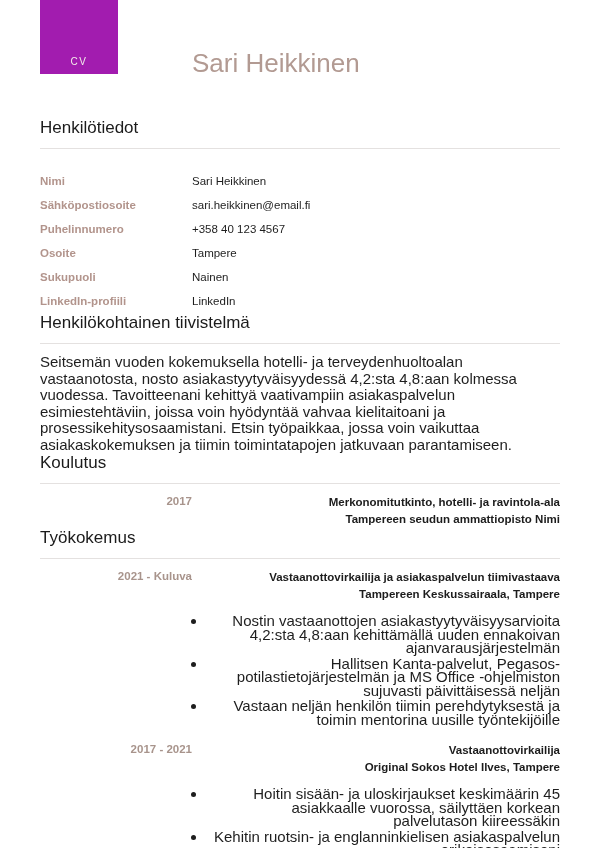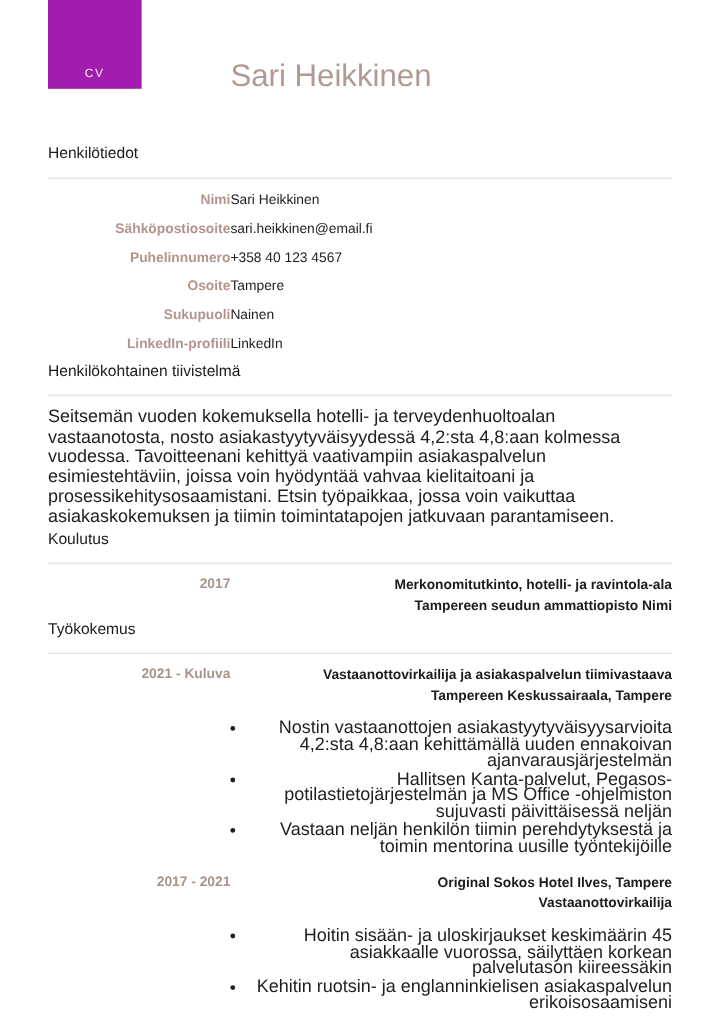--- a/index.html
+++ b/index.html
@@ -27,27 +27,27 @@
     font-size: 26px; font-weight: 400; line-height: 1;
     color: #b29a92;
   }
 
   
   section { margin-top: 0; }
   .sec { }
   .sec-first { margin-top: 42px; }
   h2.sec-title {
     margin: 0; padding-bottom: 10px;
-    font-size: 13px; font-weight: 500; line-height: 20px;
+    font-size: 17px; font-weight: 500; line-height: 20px;
     color: #1b1b1b;
     border-bottom: 1px solid #e4e1e0;
   }
 
   
-  .rows { margin-top: 6px; text-align: right; }
+  .rows { margin-top: 20px; }
   .row { display: flex; font-size: 11.5px; line-height: 24px; }
   .row .label { width: 152px; flex: 0 0 152px; color: #b2948c; font-weight: 700; }
   .row .value { color: #1e1e1e; }
 
   
   .summary-text {
     margin: 10px 0 0;
     font-size: 15px; line-height: 16.5px; color: #1e1e1e;
   }
 
@@ -139,22 +139,22 @@
           <li>Nostin vastaanottojen asiakastyytyväisyysarvioita 4,2:sta 4,8:aan kehittämällä uuden ennakoivan ajanvarausjärjestelmän</li>
           <li>Hallitsen Kanta-palvelut, Pegasos-potilastietojärjestelmän ja MS Office -ohjelmiston sujuvasti päivittäisessä neljän</li>
           <li>Vastaan neljän henkilön tiimin perehdytyksestä ja toimin mentorina uusille työntekijöille</li>
         </ul>
       </div>
     </div>
 
     <div class="entry">
       <div class="period">2017 - 2021</div>
       <div class="content">
+        <div class="bold-line">Vastaanottovirkailija</div>
         <div class="bold-line">Original Sokos Hotel Ilves, Tampere</div>
-        <div class="bold-line">Vastaanottovirkailija</div>
         <ul>
           <li>Hoitin sisään- ja uloskirjaukset keskimäärin 45 asiakkaalle vuorossa, säilyttäen korkean palvelutason kiireessäkin</li>
           <li>Kehitin ruotsin- ja englanninkielisen asiakaspalvelun erikoisosaamiseni</li>
         </ul>
       </div>
     </div>
   </section>
 
 </div>
 

